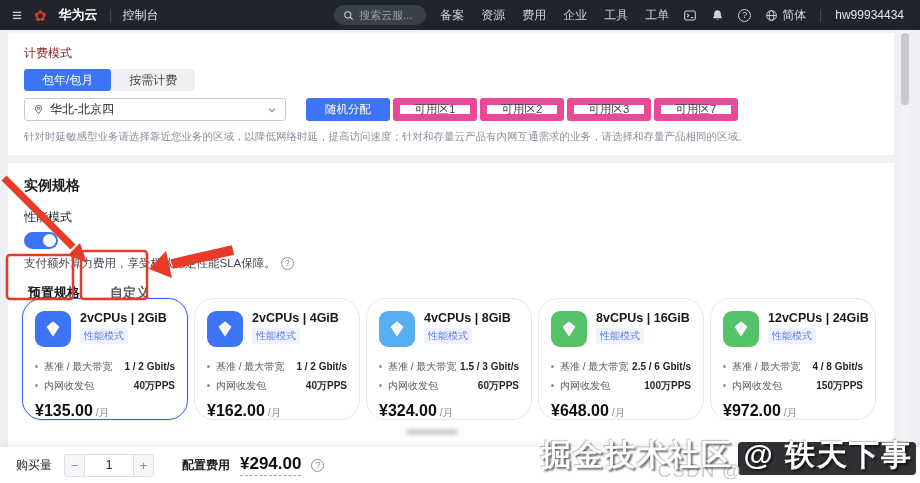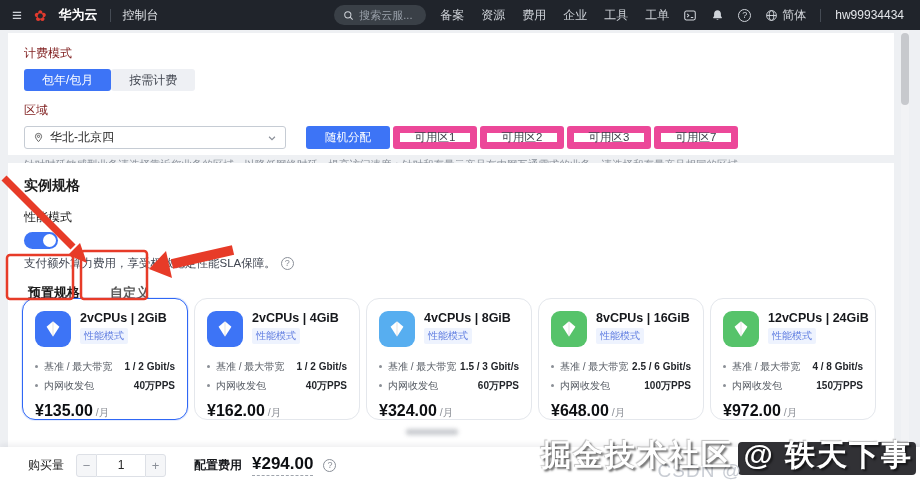--- a/index.html
+++ b/index.html
@@ -59,42 +59,42 @@
   .sla-row .circle-q { color:#8a8f98; }
 
   .tabs { display:flex; gap:30px; margin-top:13px; padding-left:4px; }
   .tab { font-size:13px; cursor:pointer; padding-bottom:8px; position:relative;font-weight:bold; }
   .tab.sel { font-weight:bold; color:#1a1a1a; }
   .tab.sel::after { content:""; position:absolute; left:-2px; right:-2px; bottom:0; height:2.5px; background:#16181c; }
   .tab.unsel { color:#595959; }
 
   
   .cards { position:absolute; left:14px; top:135px; display:flex; gap:6px; }
-  .spec-card { width:166px; height:122px; background:#fff; border:1px solid #e4e7ec; border-radius:13px;
+  .spec-card { width:166px; height:122px; background:#fff; border:1px solid #e4e7ec; border-radius:20px;
                padding:12px 12px 10px 12px; cursor:pointer; position:relative; }
   .spec-card.sel { border:1.5px solid #2f67f5; box-shadow:0 0 0 1px rgba(47,103,245,.12); }
   .card-head { display:flex; gap:9px; align-items:flex-start; }
   .gem-tile { width:36px; height:36px; border-radius:9px; display:flex; align-items:center;
               justify-content:center; flex:none; }
   .card-title { font-size:12.5px; font-weight:bold; color:#16181c; white-space:nowrap; }
   .perf-badge { display:inline-block; margin-top:3px; font-size:10px; color:#5e7ce0;
                 background:#eef3fe; padding:1px 4px; border-radius:2px; }
   .srows { margin-top:10px; }
   .srow { display:flex; align-items:center; height:19px; }
   .srow .dot { width:3px; height:3px; border-radius:50%; background:#8b8f96; margin-right:6px; flex:none; }
   .srow .lbl { font-size:10px; color:#5b6068; white-space:nowrap; }
   .srow .val { margin-left:auto; font-size:10px; font-weight:bold; color:#23262b; white-space:nowrap; }
   .price-row { margin-top:7px; display:flex; align-items:baseline; gap:3px; }
   .price { font-size:16px; font-weight:bold; color:#0d0f12; }
   .price-unit { font-size:10.5px; color:#8c9097; }
 
   
   .footer { position:absolute; left:0; right:0; bottom:0; height:36px; background:#fff;
             box-shadow:0 -2px 6px rgba(20,30,50,.08); display:flex; align-items:center;
-            padding-left:28px; z-index:30; }
+            padding-left:16px; z-index:30; }
   .qty-label { font-size:12px; color:#262626; }
   .stepper { display:flex; margin-left:12px; }
   .step-btn { width:21px; height:23px; background:#f5f6f8; border:1px solid #dde0e6; color:#8a8f98;
               font-size:13px; display:flex; align-items:center; justify-content:center; cursor:pointer; }
   .step-btn.minus { border-radius:3px 0 0 3px; }
   .step-btn.plus { border-radius:0 3px 3px 0; }
   .qty-input { width:48px; height:23px; border:1px solid #dde0e6; border-left:none; border-right:none;
                text-align:center; font-size:12px; color:#262626; outline:none; }
   .cost-label { margin-left:28px; font-size:12px; font-weight:bold; color:#16181c; }
   .cost-value { margin-left:10px; font-size:17px; font-weight:bold; color:#0d0f12;
@@ -179,21 +179,20 @@
       <span class="account">hw99934434</span>
     </div>
   </div>
 
   <div class="panel panel1">
     <div class="field-label">计费模式</div>
     <div class="seg-row">
       <div class="seg-btn sel">包年/包月</div>
       <div class="seg-btn unsel">按需计费</div>
     </div>
-    <div class="field-label" style="margin-top:11px;">区域</div>
     <div class="region-row">
       <div class="dropdown">
         <span style="display:flex;">
           <svg viewBox="0 0 16 16" width="11" height="11" fill="none" stroke="#555" stroke-width="1.3">
               <path d="M8 14s-4.5-4.6-4.5-7.5a4.5 4.5 0 0 1 9 0C12.5 9.4 8 14 8 14z"></path>
               <circle cx="8" cy="6.3" r="1.6"></circle>
             </svg>
         </span>
         <span>华北-北京四</span>
         <span class="chev">

